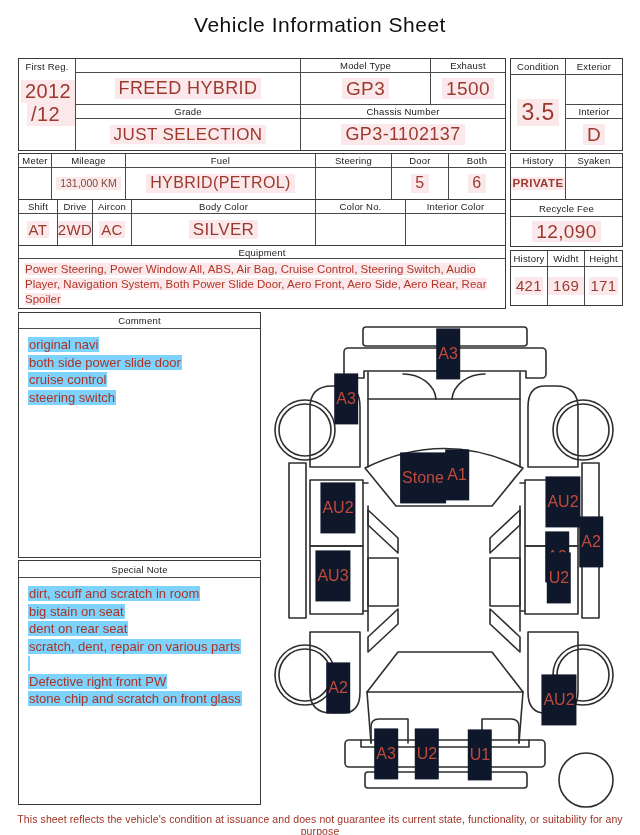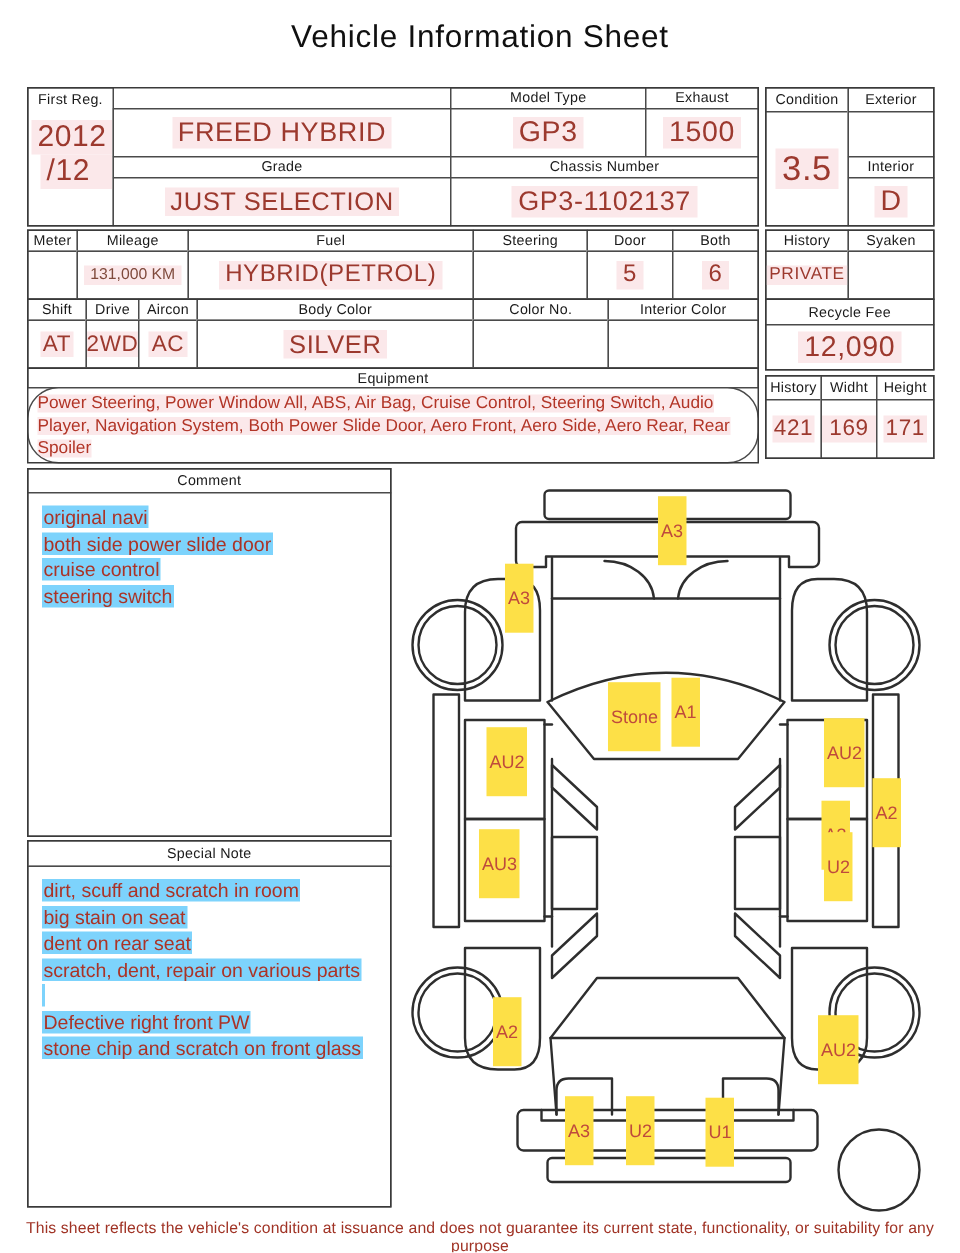--- a/index.html
+++ b/index.html
@@ -19,22 +19,22 @@
   .mut{color:#7f4a3c;}
   .equip{align-items:flex-start;justify-content:flex-start;text-align:left;
          padding:3px 6px;font-size:11.5px;line-height:1.32;color:#b23527;}
   .equip .hlb{background:#fbe8ea;}
   .notes{position:absolute;box-sizing:border-box;border:1px solid #4a4a4a;background:#fff;
          padding:7px 9px;font-size:13px;line-height:17.5px;color:#ab3326;text-align:left;}
   .note-line{min-height:17px;}
   .note-line>span{background:#7dd3fc;padding:0 1px;}
   .out{position:absolute;box-sizing:border-box;border:1.5px solid #3a3a3a;pointer-events:none;}
   .diagram{position:absolute;left:265px;top:315px;width:375px;height:495px;}
-  .dlabel{position:absolute;transform:translate(-50%,-50%);font-size:12px;color:#bf4a3c;
-          background:#fde047;padding:16px 2px;line-height:1.2;white-space:nowrap;}
+  .dlabel{position:absolute;transform:translate(-50%,-50%);font-size:16px;color:#bf4a3c;
+          background:#0f172a;padding:16px 2px;line-height:1.2;white-space:nowrap;}
   .foot{position:absolute;top:813px;left:0;width:100%;text-align:center;
         font-size:10.5px;color:#a03325;letter-spacing:.1px;}
   svg{stroke:#2e2e2e;fill:none;stroke-width:1.6;stroke-linejoin:round;stroke-linecap:round;}
 </style>
 </head>
 <body>
 
 <div class="sheet">
 
   <div class="title">Vehicle Information Sheet</div>
@@ -91,21 +91,21 @@
   <div class="c v f15" style="left:315px;top:167px;width:77px;height:33px;"></div>
   <div class="c h" style="left:391px;top:153px;width:58px;height:15px;">Door</div>
   <div class="c v f16" style="left:391px;top:167px;width:58px;height:33px;">
       <span class="hl">5</span>
     </div>
   <div class="c h" style="left:448px;top:153px;width:58px;height:15px;">Both</div>
   <div class="c v f16" style="left:448px;top:167px;width:58px;height:33px;">
       <span class="hl">6</span>
     </div>
   <div class="c h" style="left:510px;top:153px;width:56px;height:15px;">History</div>
-  <div class="c v f12" style="left:510px;top:167px;width:56px;height:33px;">
+  <div class="c v f12" style="left:510px;top:167px;width:56px;height:33px;font-weight:bold;">
       <span class="hl">PRIVATE</span>
     </div>
   <div class="c h" style="left:565px;top:153px;width:58px;height:15px;">Syaken</div>
   <div class="c v f12" style="left:565px;top:167px;width:58px;height:33px;"></div>
 
   <div class="c h" style="left:18px;top:199px;width:40px;height:15px;">Shift</div>
   <div class="c v f15" style="left:18px;top:213px;width:40px;height:33px;">
       <span class="hl" style="padding:0 2px;">AT</span>
     </div>
   <div class="c h" style="left:57px;top:199px;width:36px;height:15px;">Drive</div>
@@ -123,21 +123,21 @@
   <div class="c h" style="left:315px;top:199px;width:91px;height:15px;">Color No.</div>
   <div class="c v f15" style="left:315px;top:213px;width:91px;height:33px;"></div>
   <div class="c h" style="left:405px;top:199px;width:101px;height:15px;">Interior Color</div>
   <div class="c v f15" style="left:405px;top:213px;width:101px;height:33px;"></div>
   <div class="c h" style="left:510px;top:199px;width:113px;height:18px;">Recycle Fee</div>
   <div class="c v f19" style="left:510px;top:216px;width:113px;height:31px;">
       <span class="hl">12,090</span>
     </div>
 
   <div class="c h" style="left:18px;top:245px;width:488px;height:14px;">Equipment</div>
-  <div class="c equip" style="left:18px;top:258px;width:488px;height:51px;display:block;border-radius:21px;"><span class="hlb">Power Steering, Power Window  All, ABS, Air Bag, Cruise Control, Steering Switch, Audio Player, Navigation System, Both Power Slide Door, Aero Front, Aero Side, Aero Rear, Rear Spoiler</span></div>
+  <div class="c equip" style="left:18px;top:258px;width:488px;height:51px;display:block;"><span class="hlb">Power Steering, Power Window  All, ABS, Air Bag, Cruise Control, Steering Switch, Audio Player, Navigation System, Both Power Slide Door, Aero Front, Aero Side, Aero Rear, Rear Spoiler</span></div>
   <div class="c h" style="left:510px;top:250px;width:38px;height:17px;">History</div>
   <div class="c h" style="left:547px;top:250px;width:38px;height:17px;">Widht</div>
   <div class="c h" style="left:584px;top:250px;width:39px;height:17px;">Height</div>
   <div class="c v f15" style="left:510px;top:266px;width:38px;height:40px;">
       <span class="hl" style="padding:0 1px;">421</span>
     </div>
   <div class="c v f15" style="left:547px;top:266px;width:38px;height:40px;">
       <span class="hl" style="padding:0 12px;">169</span>
     </div>
   <div class="c v f15" style="left:584px;top:266px;width:39px;height:40px;">

